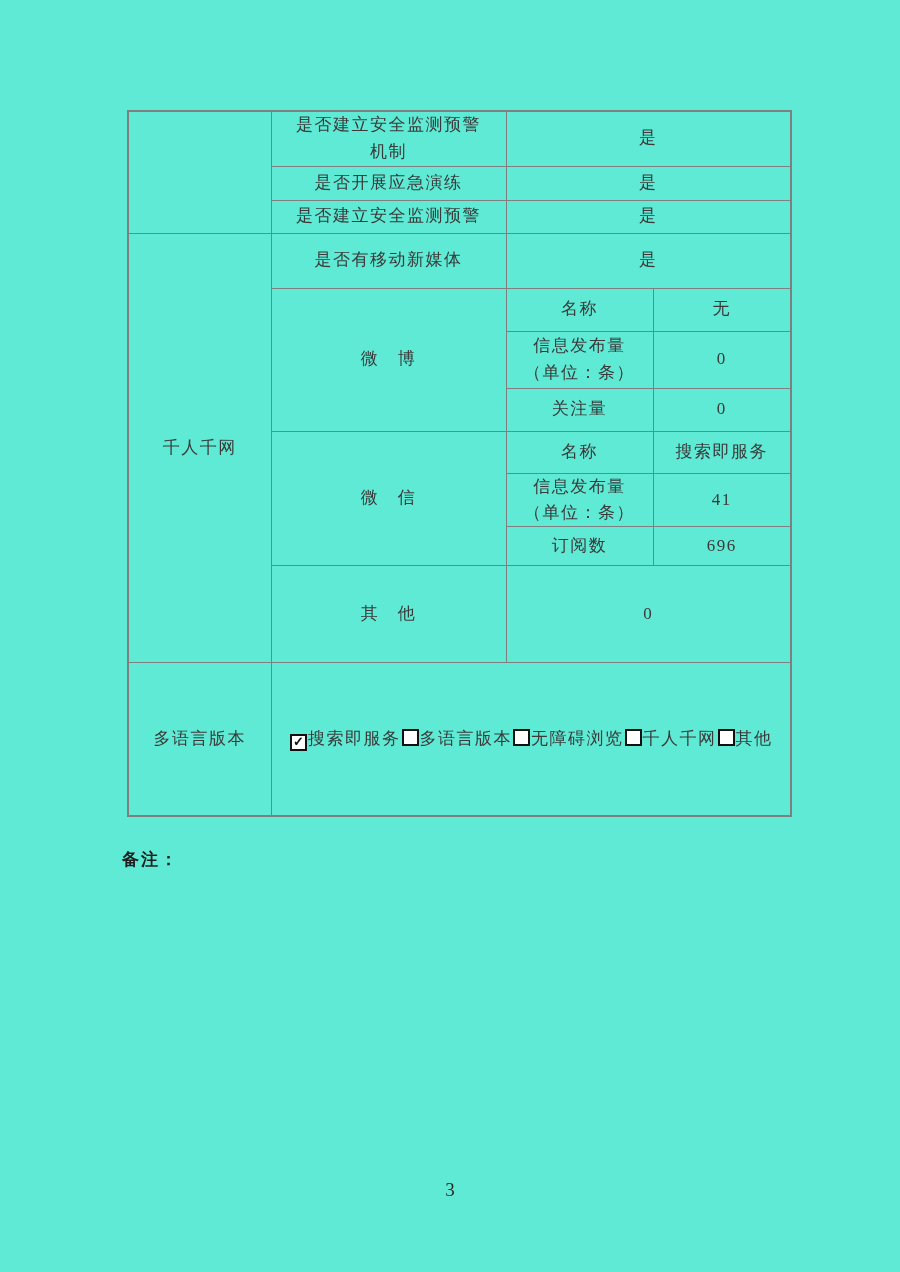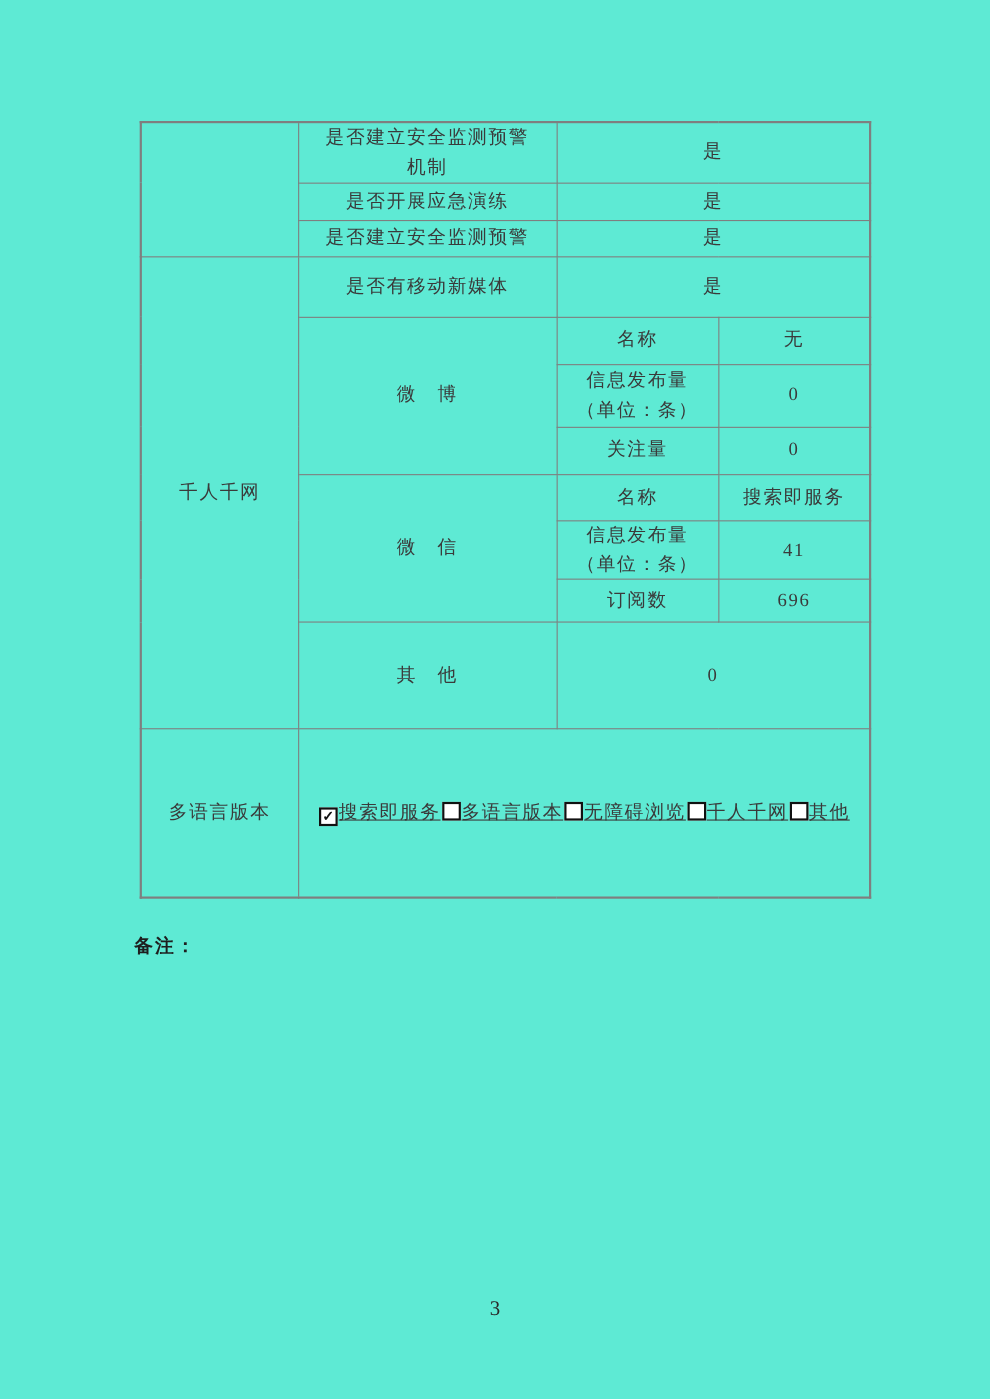--- a/index.html
+++ b/index.html
@@ -30,21 +30,20 @@
     line-height: 1.45;
     padding: 0 2px;
     overflow: hidden;
   }
   .two-line span { display: block; line-height: 1.55; }
 
   td.innov-cell {
     vertical-align: top;
     padding-top: 50px;
     letter-spacing: 1px;
-    text-decoration: underline;
   }
   .opt { white-space: nowrap; }
   .cb {
     display: inline-block;
     width: 13px; height: 13px;
     border: 2.5px solid #111111;
     background: #ffffff;
     font-size: 13px;
     line-height: 12px;
     font-weight: bold;

